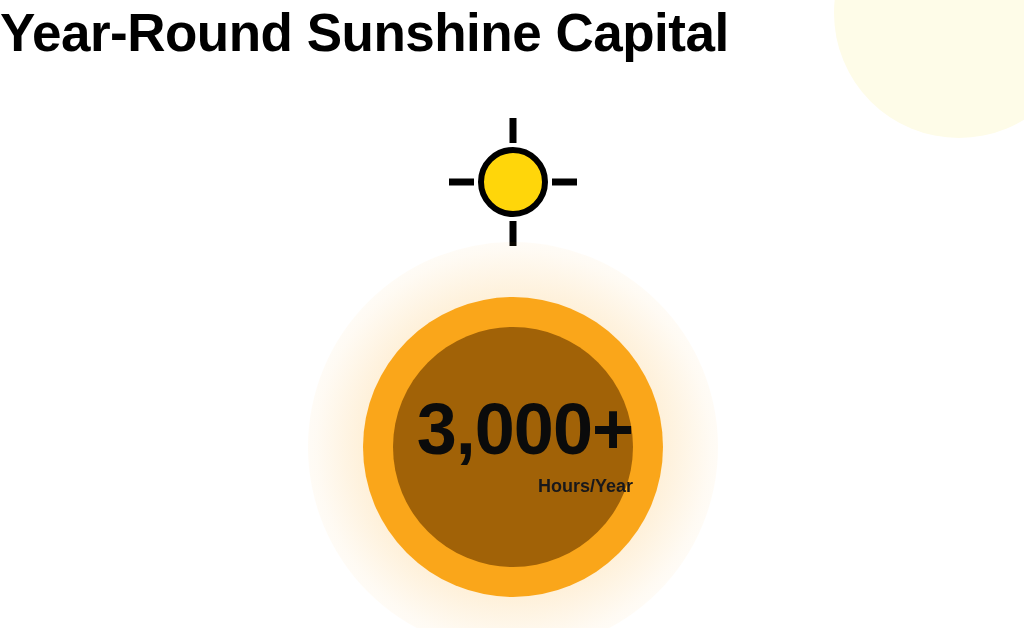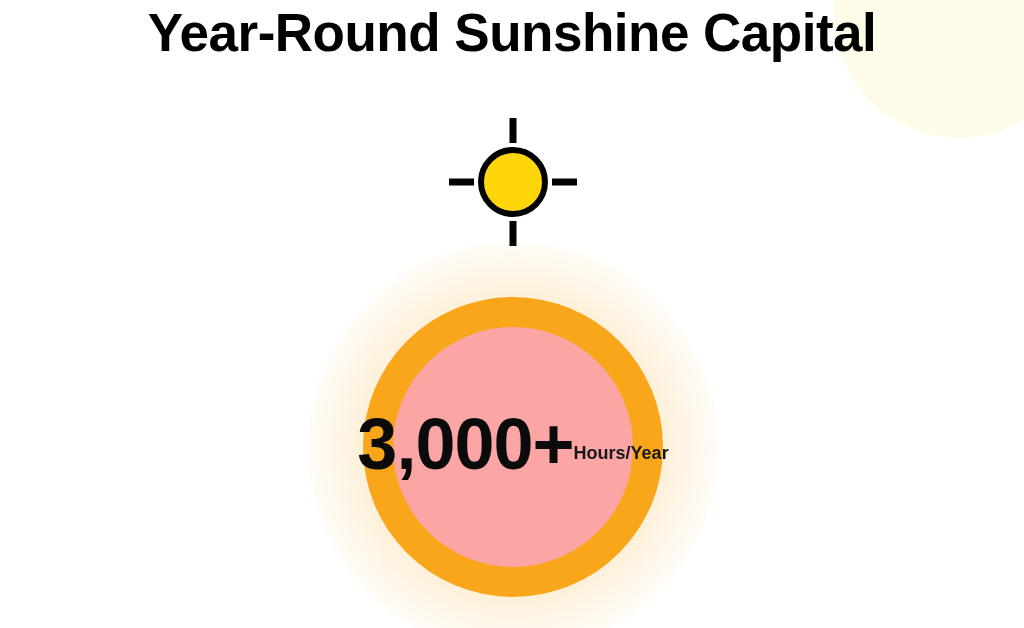--- a/index.html
+++ b/index.html
@@ -28,21 +28,21 @@
     background: #fefce8;
     pointer-events: none;
   }
 
   
   .page-title {
     position: absolute;
     top: 6px;
     left: 0;
     width: 1024px;
-    text-align: center;
+    text-align: left;
     font-family: "Liberation Sans", sans-serif;
     font-size: 53px;
     font-weight: bold;
     letter-spacing: -0.5px;
     color: #000000;
     line-height: 1.0;
     white-space: nowrap;
   }
 
   
@@ -83,24 +83,24 @@
     border-radius: 50%;
     background: #faa61a;
   }
   .donut-hole {
     position: absolute;
     left: 30px;
     top: 30px;
     width: 240px;
     height: 240px;
     border-radius: 50%;
-    background: #fca5a5;
+    background: #a16207;
     display: flex;
-    flex-direction: row;
-    align-items: center;
+    flex-direction: column;
+    align-items: flex-end;
     justify-content: center;
   }
   .donut-value {
     font-family: "Liberation Sans", sans-serif;
     font-weight: bold;
     font-size: 72px;
     letter-spacing: -1px;
     color: #0b0b0b;
     line-height: 1.0;
     white-space: nowrap;

